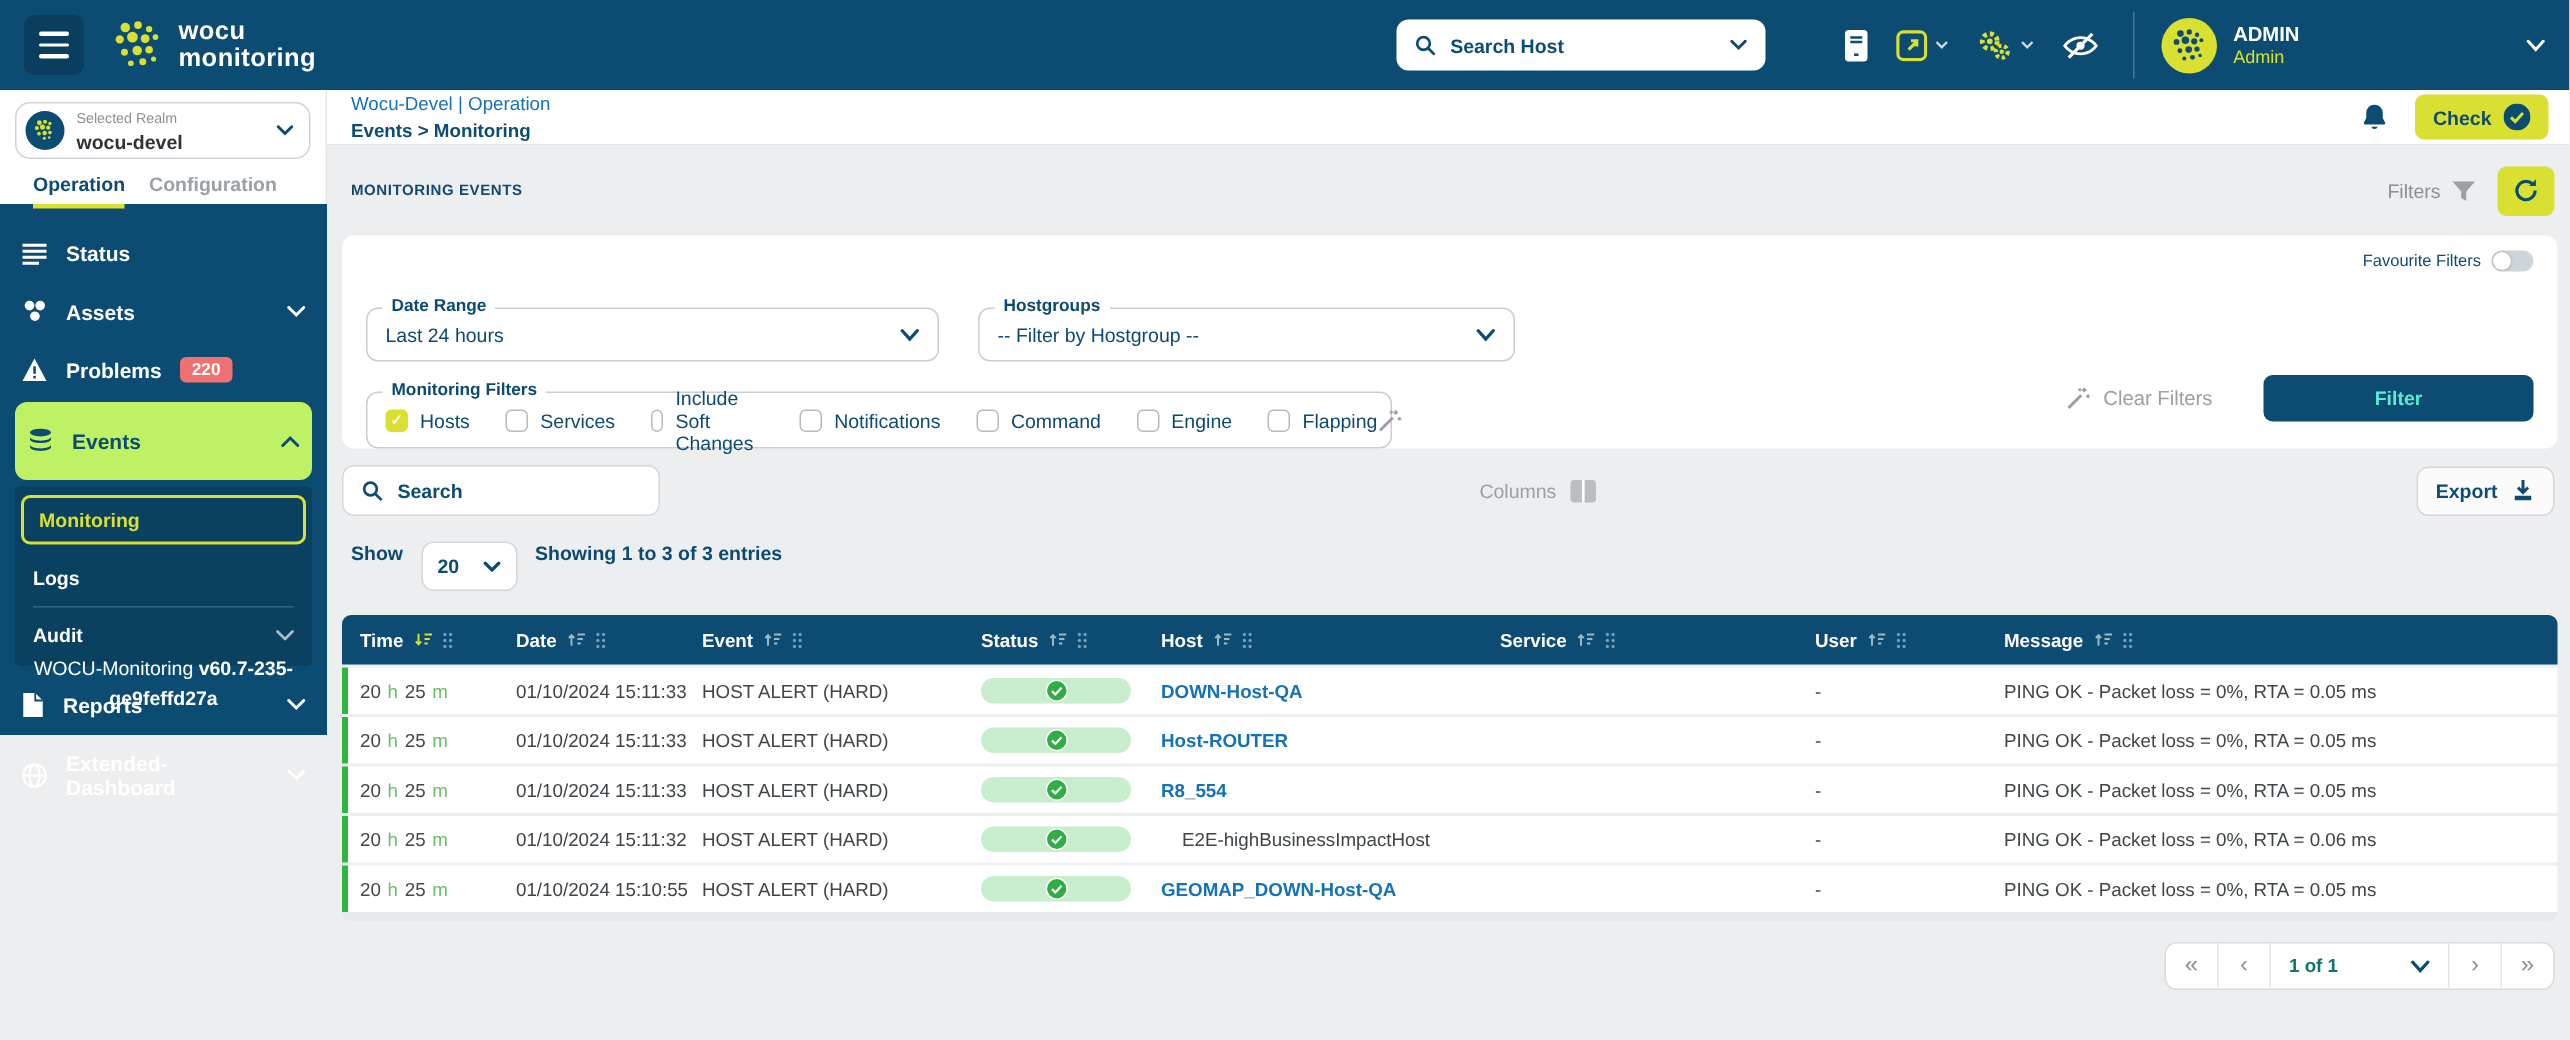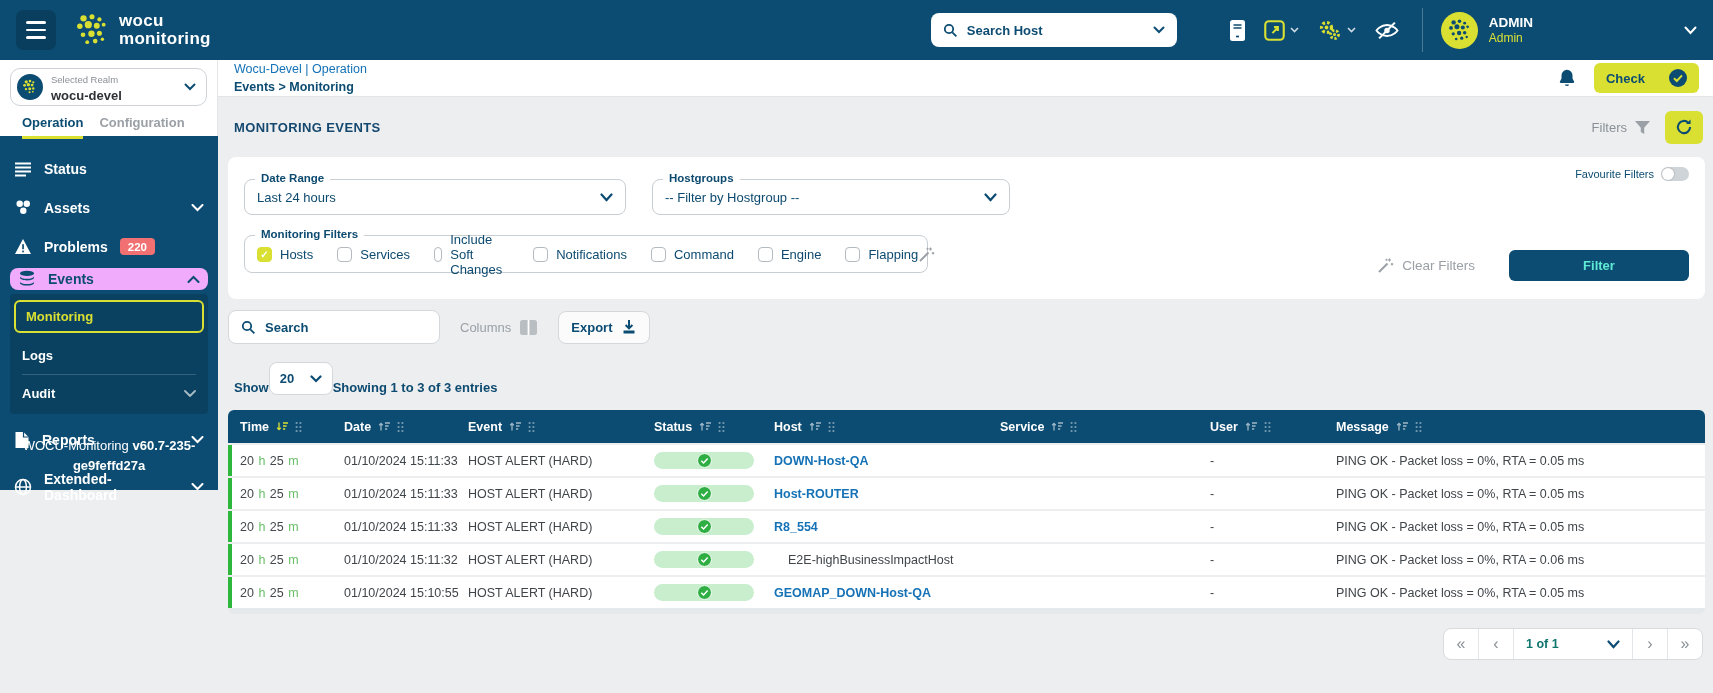--- a/index.html
+++ b/index.html
@@ -38,77 +38,77 @@
   .realm-label{font-size:9.5px;color:#8a9096}
   .realm-value{font-size:13px;font-weight:bold;color:#2f3337}
   .tabs{display:flex;gap:16px;padding:9px 0 0 12px}
   .tab{font-size:13px;cursor:pointer;padding-bottom:6px}
   .tab.active{color:#0c4c72;font-weight:bold;border-bottom:3px solid #d9e032}
   .tab.inactive{color:#9aa0a6;font-weight:bold}
   .menu{padding:14px 0 0}
   .menu-item{display:flex;align-items:center;gap:12px;color:#fff;font-weight:bold;font-size:14px;padding:11px 14px;cursor:pointer}
   .menu-item .grow{flex:1}
   .badge{background:#f17173;color:#fff;font-size:11.5px;font-weight:bold;border-radius:4px;padding:2.5px 8px}
-  .menu-item.active-yellow{background:#f0abfc;color:#0c4c72;margin:2px 10px;border-radius:8px;padding:2px 8px}
+  .menu-item.active-yellow{background:#bef264;color:#0c4c72;margin:2px 10px;border-radius:8px;padding:17px 8px}
   .submenu{background:#0a4160;margin:4px 10px 6px;border-radius:4px;padding:4px 0}
   .submenu-item{color:#fff;font-weight:bold;font-size:13px;padding:9px 12px;cursor:pointer;display:flex;align-items:center}
   .submenu-item.active{border:2px solid #d9e032;border-radius:6px;color:#d9e032;margin:2px 4px 6px;padding:7px 10px}
   .submenu-sep{height:1px;background:rgba(255,255,255,.18);margin:2px 12px}
   .version{position:absolute;bottom:14px;left:0;width:100%;text-align:center;color:#fff;font-size:13px;line-height:1.55;padding:0 16px}
   .version b{font-weight:bold}
 
   
   .main{flex:1;display:flex;flex-direction:column;min-width:0}
   .page-header{height:42px;background:#fff;border-bottom:1px solid #e2e5e8;display:flex;align-items:center;padding:0 14px 0 16px}
   .crumbs{line-height:1.45;font-size:12.5px}
   .crumb1{color:#1572b6}
   .crumb2{color:#0c4c72;font-weight:bold}
   .ph-right{margin-left:auto;display:flex;align-items:center;gap:16px}
-  .check-btn{height:30px;background:#d9e032;border:0;border-radius:6px;display:flex;align-items:center;gap:24px;padding:0 12px;font:bold 13px "Liberation Sans",sans-serif;color:#0c4c72;cursor:pointer}
+  .check-btn{height:30px;background:#d9e032;border:0;border-radius:6px;display:flex;align-items:center;gap:8px;padding:0 12px;font:bold 13px "Liberation Sans",sans-serif;color:#0c4c72;cursor:pointer}
 
   .content{flex:1;padding:0 8px 0 10px;display:flex;flex-direction:column}
   .title-row{height:60px;display:flex;align-items:center;padding:0 2px 0 6px}
-  .page-title{font-size:13px;font-weight:bold;color:#14486e;letter-spacing:.4px}
+  .page-title{font-size:10px;font-weight:bold;color:#14486e;letter-spacing:.4px}
   .tr-right{margin-left:auto;display:flex;align-items:center;gap:14px}
   .filters-link{display:flex;align-items:center;gap:7px;color:#8a9096;font-size:13px;cursor:pointer}
   .refresh-btn{width:38px;height:33px;background:#d9e032;border:0;border-radius:6px;display:flex;align-items:center;justify-content:center;cursor:pointer}
 
   
   .filter-card{background:#fff;border-radius:8px;height:142px;position:relative;padding:14px 16px 0}
   .fav-toggle{position:absolute;top:10px;right:16px;display:flex;align-items:center;gap:7px}
   .fav-label{font-size:11px;color:#0c4c72}
   .toggle{width:28px;height:14px;border-radius:8px;background:#cfd4d8;position:relative;cursor:pointer}
   .toggle i{position:absolute;left:1px;top:1px;width:12px;height:12px;border-radius:50%;background:#fff;box-shadow:0 0 2px rgba(0,0,0,.3)}
   .fieldset{position:relative;border:1px solid #c9ced2;border-radius:8px;height:36px;display:flex;align-items:center;padding:0 12px}
   .fieldset .fs-label{position:absolute;top:-8px;left:10px;background:#fff;padding:0 6px;font-size:11.5px;font-weight:bold;color:#0d4a70}
   .fs-value{font-size:13px;color:#0d4a70;flex:1}
-  .filters-row1{display:flex;gap:26px;margin-top:8px}
+  .filters-row1{display:flex;gap:26px;margin-top:34px}
   .fs-date{width:382px}
   .fs-host{width:358px}
   .filters-row2{display:flex;margin-top:20px}
   .fs-mon{width:684px;height:38px}
   .cb-row{display:flex;align-items:center;gap:24px;flex:1}
   .cb{display:flex;align-items:center;gap:8px;cursor:pointer}
   .cb-box{width:15px;height:15px;border:1.5px solid #b4bac0;border-radius:4px;background:#fff;display:flex;align-items:center;justify-content:center;font-size:10px;color:#fff;font-weight:bold}
   .cb-box.checked{background:#d9e032;border-color:#d9e032}
   .cb-label{font-size:13px;color:#0d4a70}
   .card-actions{position:absolute;right:16px;bottom:18px;display:flex;align-items:center;gap:34px}
   .clear-filters{display:flex;align-items:center;gap:8px;color:#9aa0a6;font-size:13.5px;cursor:pointer}
   .filter-btn{width:180px;height:31px;background:#0c4c72;color:#5eead4;border:0;border-radius:6px;font:600 13px "Liberation Sans",sans-serif;cursor:pointer}
 
   
-  .toolbar-row{margin-top:10px;height:36px;display:flex;align-items:center;justify-content:flex-start;gap:20px;padding-right:2px}
+  .toolbar-row{margin-top:10px;height:36px;display:flex;align-items:center;justify-content:space-between;gap:20px;padding-right:2px}
   .tbl-search{width:212px;height:34px;background:#fff;border:1px solid #d4d8db;border-radius:8px;display:flex;align-items:center;gap:9px;padding:0 12px}
   .tbl-search input{border:0;outline:0;flex:1;font:bold 13px "Liberation Sans",sans-serif;color:#0c4c72;background:transparent}
   .tbl-search input::placeholder{color:#0c4c72;opacity:1}
   .columns-ctl{display:flex;align-items:center;gap:8px;color:#9aa0a6;font-size:13px;cursor:pointer}
   .export-btn{height:33px;border:1px solid #d4d8db;background:#fbfbfc;border-radius:8px;display:flex;align-items:center;gap:9px;padding:0 12px;font:600 13px "Liberation Sans",sans-serif;color:#0c4c72;cursor:pointer}
 
   
-  .show-row{margin-top:16px;height:34px;display:flex;align-items:flex-end;padding-left:6px}
+  .show-row{margin-top:16px;height:34px;display:flex;align-items:flex-start;gap:12px;padding-left:6px}
   .show-label,.showing-text{font-size:13px;color:#0d4a70;font-weight:600}
   .show-select{width:64px;height:33px;background:#fff;border:1px solid #d4d8db;border-radius:8px;display:flex;align-items:center;justify-content:space-between;padding:0 10px;cursor:pointer}
   .show-select span{font-size:13px;font-weight:bold;color:#0d4a70}
   .showing-text b{font-weight:bold}
 
   
   .grid-cols{display:grid;grid-template-columns:104px 124px 186px 120px 226px 210px 126px 1fr;align-items:center}
   .tbl-header{margin-top:15px;height:33px;background:#0c4c72;border-radius:6px 6px 0 0;color:#fff;padding-left:12px}
   .th-cell{display:flex;align-items:center;gap:7px;font-size:12.5px;font-weight:bold;cursor:pointer}
   .tbl-row{height:31px;margin-top:2px;background:#fff;border-left:4px solid #2db83d;padding-left:8px;font-size:12.5px;color:#3f4549}

